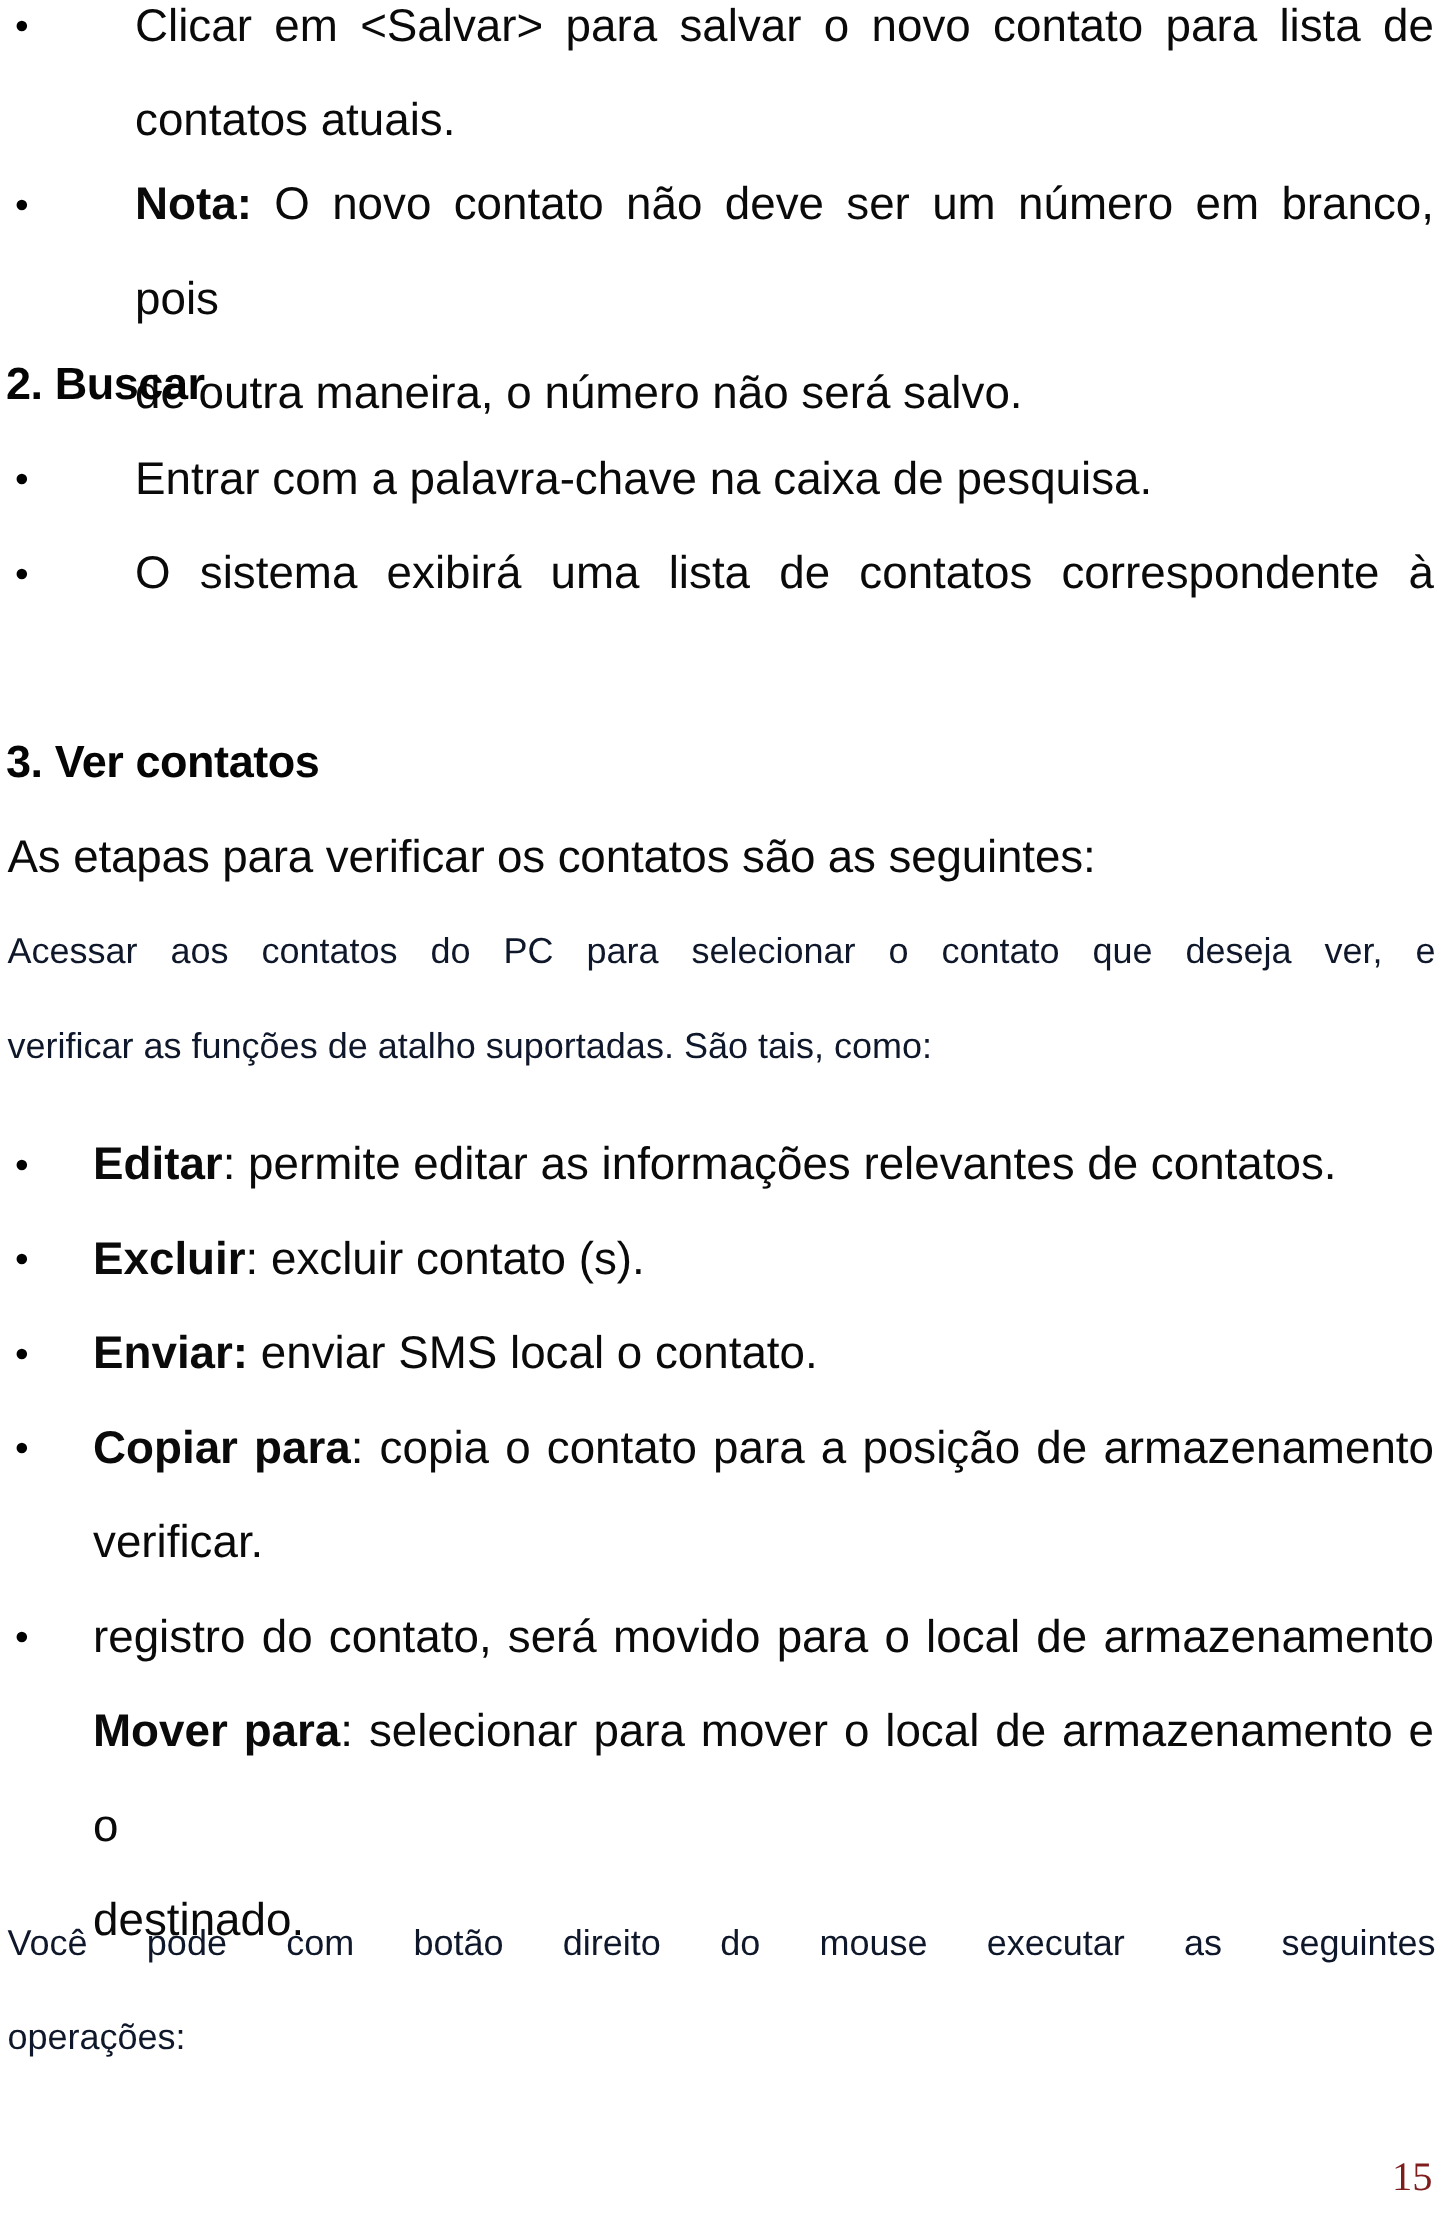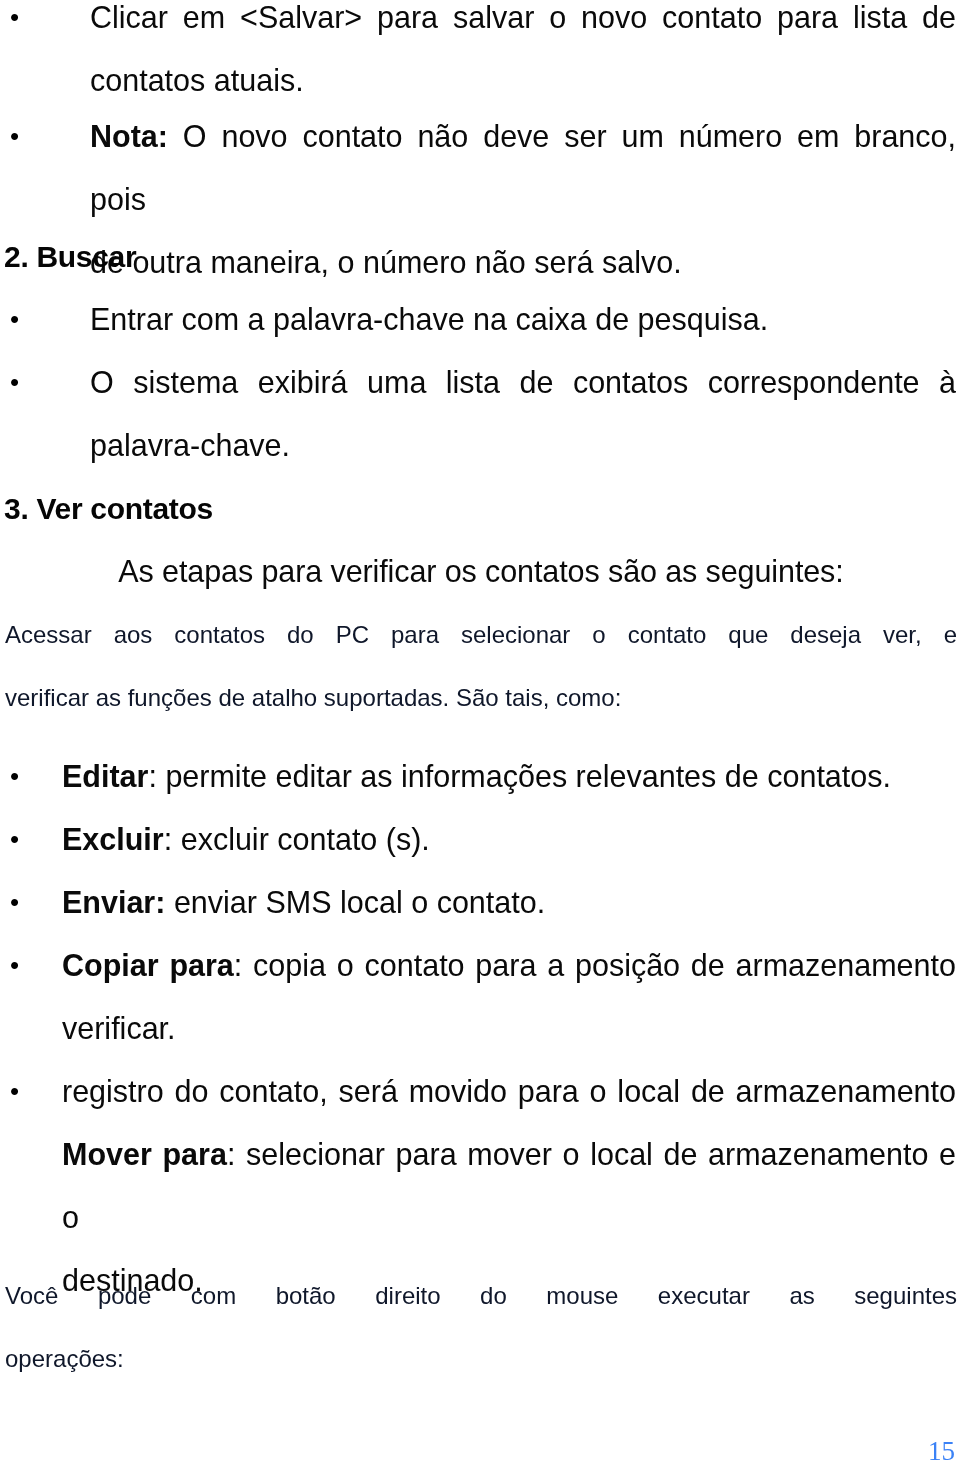--- a/index.html
+++ b/index.html
@@ -131,37 +131,37 @@
 
   
   .abs { position: absolute; }
 
   #blk-clicar    { left: 0;   top: -14px;  width: 952px; }
   #blk-nota      { left: 0;   top: 105px;  width: 952px; }
   #blk-h2        { left: 0;   top: 225px;  width: 500px; }
   #blk-entrar    { left: 0;   top: 288px;  width: 952px; }
   #blk-sistema   { left: 0;   top: 351px;  width: 952px; }
   #blk-h3        { left: 0;   top: 477px;  width: 500px; }
-  #blk-asetapas  { left: 1px; top: 540px;  width: 952px; text-align: center; }
+  #blk-asetapas  { left: 1px; top: 540px;  width: 952px; }
   #blk-acessar   { left: 1px; top: 603px;  width: 952px; }
   #blk-editar    { left: 0;   top: 745px;  width: 952px; }
   #blk-excluir   { left: 0;   top: 808px;  width: 952px; }
   #blk-enviar    { left: 0;   top: 871px;  width: 952px; }
   #blk-copiar    { left: 0;   top: 934px;  width: 952px; }
   #blk-mover     { left: 0;   top: 1060px; width: 952px; }
   #blk-voce      { left: 1px; top: 1264px; width: 952px; }
 
   #page-number {
     position: absolute;
     right: 5px;
     bottom: 8px;
     font-family: "Liberation Serif", serif;
     font-size: 27px;
     line-height: 32px;
-    color: #3b82f6;
+    color: #7f1d1d;
   }
 </style>
 </head>
 <body>
 
 <div id="page">
   <div class="doc">
 
     <div class="abs blist indent-deep" id="blk-clicar">
       <div class="bitem">
@@ -192,21 +192,20 @@
           <span class="single">Entrar com a palavra-chave na caixa de pesquisa.</span>
         </span>
       </div>
     </div>
 
     <div class="abs blist indent-deep" id="blk-sistema">
       <div class="bitem">
         <span class="bullet"><span>•</span></span>
         <span class="btext">
           <span class="j">O sistema exibirá uma lista de contatos correspondente à</span>
-          <span class="last">palavra-chave.</span>
         </span>
       </div>
     </div>
 
     <div class="abs heading" id="blk-h3">3. Ver contatos</div>
 
     <div class="abs line" id="blk-asetapas">As etapas para verificar os contatos são as seguintes:</div>
 
     <div class="abs para" id="blk-acessar">
       <span class="j">Acessar aos contatos do PC para selecionar o contato que deseja ver, e</span>

